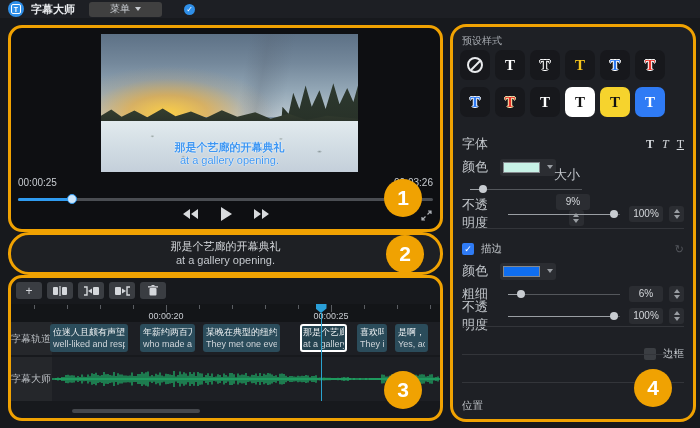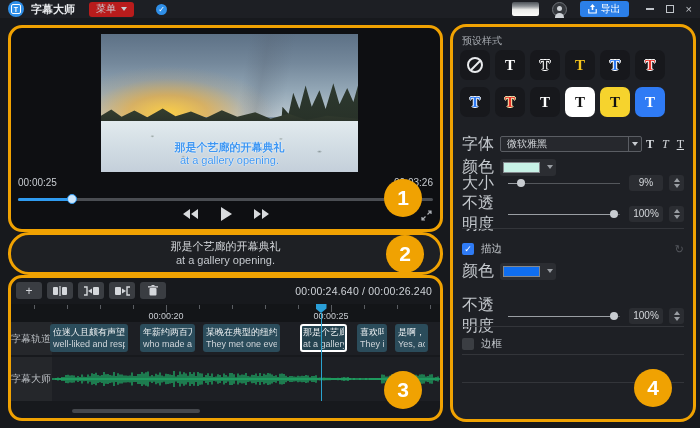--- a/index.html
+++ b/index.html
@@ -4,21 +4,21 @@
 <style>
   * { margin:0; padding:0; box-sizing:border-box; }
   body { background:#000; font-family:"Liberation Sans","DejaVu Sans",sans-serif; }
   .app { position:relative; width:700px; height:428px; background:#17191d; overflow:hidden; color:#d5d8dc; }
 
   
   .topbar { position:absolute; left:0; top:0; width:700px; height:18px; background:#1d1f24; display:flex; align-items:center; padding:0 8px; }
   .logo { width:16px; height:16px; border-radius:50%; background:#2f8fe8; display:flex; align-items:center; justify-content:center; margin-right:7px; }
   .logo i { width:10px; height:10px; border:1px solid #fff; border-radius:2px; font-style:normal; font-size:7px; font-weight:bold; color:#fff; display:flex; align-items:center; justify-content:center; line-height:1; }
   .app-title { font-size:11px; font-weight:bold; color:#e9ebee; margin-right:14px; }
-  .menu-btn { background:#b91c1c; border-radius:3px; height:15px; padding:0 7px; font-size:10px; color:#c9cdd2; display:flex; align-items:center; gap:5px; cursor:pointer; }
+  .menu-btn { background:#404040; border-radius:3px; height:15px; padding:0 21px; font-size:10px; color:#c9cdd2; display:flex; align-items:center; gap:5px; cursor:pointer; }
   .chev-down { width:0; height:0; border-left:3px solid transparent; border-right:3px solid transparent; border-top:4px solid #c9cdd2; }
   .autosave { display:flex; align-items:center; gap:6px; margin-left:22px; font-size:10px; color:#b7bbc0; }
   .check-circle { width:11px; height:11px; border-radius:50%; background:#2f8fe8; color:#fff; font-size:8px; line-height:11px; text-align:center; }
   .topbar-right { margin-left:auto; display:flex; align-items:center; gap:13px; }
   .mini-thumb { width:27px; height:14px; border-radius:2px; background:linear-gradient(180deg,#4d5258 0%,#8e9296 30%,#ececea 55%,#fbfbf9 100%); }
   .avatar { width:15px; height:15px; border-radius:50%; background:#34373c; display:flex; align-items:flex-end; justify-content:center; overflow:hidden; border:1px solid #6e7278; }
   .avatar b { width:5px; height:5px; border-radius:50%; background:#cfd3d8; position:relative; top:-5px; }
   .avatar u { width:9px; height:5px; border-radius:5px 5px 0 0; background:#cfd3d8; position:absolute; bottom:0; }
   .export-btn { background:#2b7fe8; border-radius:3px; height:16px; padding:0 8px; display:flex; align-items:center; gap:4px; color:#fff; font-size:10px; cursor:pointer; }
   .win-ctrl { display:flex; align-items:center; gap:12px; color:#c0c4c9; font-size:11px; margin-left:4px; }
@@ -88,21 +88,21 @@
 
   
   .style-panel { position:absolute; left:452px; top:26px; width:242px; height:394px; background:#1e2025; border-radius:14px; }
   .sp-title { position:absolute; left:10px; top:8px; font-size:10px; color:#a6aab0; }
   .preset-grid { position:absolute; left:8px; top:24px; display:grid; grid-template-columns:repeat(6,30px); gap:7px 5px; }
   .tile { width:30px; height:30px; border-radius:7px; background:#17181c; display:flex; align-items:center; justify-content:center; cursor:pointer; }
   .tile .letter { font-size:15px; font-weight:bold; font-family:"Liberation Serif","DejaVu Serif",serif; line-height:1; }
   .slash-circle { position:relative; width:16px; height:16px; border:2px solid #e8eaec; border-radius:50%; }
   .slash-circle::after { content:""; position:absolute; left:6px; top:-1px; width:2px; height:14px; background:#e8eaec; transform:rotate(45deg); }
   .row { position:absolute; left:10px; right:10px; height:18px; display:flex; align-items:center; }
-  .row .lbl { width:38px; font-size:16px; color:#c3c7cc; flex:none; }
+  .row .lbl { width:38px; font-size:13px; color:#c3c7cc; flex:none; }
   .dropdown { flex:none; width:142px; height:16px; background:#26282d; border:1px solid #5a5d63; border-radius:2px; display:flex; align-items:center; font-size:10px; color:#d5d8dc; padding-left:6px; cursor:pointer; }
   .dropdown .dd-arrow { margin-left:auto; width:13px; height:100%; border-left:1px solid #5a5d63; display:flex; align-items:center; justify-content:center; }
   .fsi { display:flex; gap:8px; margin-left:auto; font-family:"Liberation Serif","DejaVu Serif",serif; font-size:12px; color:#d5d8dc; }
   .fsi span { cursor:pointer; line-height:1; }
   .swatch-box { flex:none; width:56px; height:17px; background:#2b2d32; border-radius:3px; display:flex; align-items:center; padding:0 3px; cursor:pointer; }
   .swatch { width:37px; height:11px; border:1px solid #84888d; }
   .swatch-box .chev-down { margin-left:auto; border-top-color:#9a9ea3; }
   .slider { position:relative; flex:none; width:112px; height:10px; margin-left:8px; margin-right:auto; cursor:pointer; }
   .slider .s-track { position:absolute; left:0; right:0; top:4.5px; height:1.5px; background:#54575c; }
   .slider .s-fill { position:absolute; left:0; top:4.5px; height:1.5px; background:#9a9ea3; }
@@ -132,39 +132,20 @@
         <i>T</i>
       </div>
     <span class="app-title">字幕大师</span>
     <div class="menu-btn">
       <span>菜单</span>
       <span class="chev-down"></span>
     </div>
     <div class="autosave">
       <span class="check-circle">✓</span>
     </div>
-    <div class="topbar-right">
-      <div class="mini-thumb"></div>
-      <div class="avatar">
-          <b></b>
-          <u></u>
-        </div>
-      <div class="export-btn">
-        <svg width="9" height="10" viewBox="0 0 9 10">
-            <path d="M4.5 0 L7 3 H5.3 V6 H3.7 V3 H2 Z" fill="#fff"></path>
-            <path d="M0.8 5 V9 H8.2 V5" stroke="#fff" stroke-width="1.1" fill="none"></path>
-          </svg>
-        <span>导出</span>
-      </div>
-      <div class="win-ctrl">
-        <span class="wc-min"></span>
-        <span class="wc-max"></span>
-        <span>×</span>
-      </div>
-    </div>
   </div>
 
   <div class="video-panel">
     <div class="video-frame">
       <div class="sky"></div>
       <div class="trees-right"></div>
       <div class="treeline"></div>
       <div class="snow"></div>
       <div class="video-sub">
         <div class="zh">那是个艺廊的开幕典礼</div>
@@ -226,21 +207,20 @@
           </svg>
       </div>
       <div class="tl-btn">
         <svg width="10" height="11" viewBox="0 0 10 11">
             <rect x="1.5" y="3" width="7" height="7.5" rx="1" fill="#d5d8dc"></rect>
             <rect x="0" y="1.2" width="10" height="1.3" fill="#d5d8dc"></rect>
             <rect x="3.5" y="0" width="3" height="1.2" fill="#d5d8dc"></rect>
           </svg>
       </div>
     </div>
-    <div class="tl-time">00:00:24.640 / 00:00:26.240</div>
 
     <div class="ruler" id="ruler">
         <span class="tick" style="left: 24px; height: 4px;"></span>
         <span class="tick" style="left: 57px; height: 4px;"></span>
         <span class="tick" style="left: 90px; height: 4px;"></span>
         <span class="tick" style="left: 123px; height: 4px;"></span>
         <span class="tick" style="left: 156px; height: 7px;"></span>
         <span class="tick-label" style="left: 156px;">00:00:20</span>
         <span class="tick" style="left: 189px; height: 4px;"></span>
         <span class="tick" style="left: 222px; height: 4px;"></span>
@@ -329,42 +309,36 @@
         <div class="tile" style="background: rgb(246, 211, 45);">
           <span class="letter" style="color: rgb(17, 17, 17);">T</span>
         </div>
         <div class="tile" style="background: rgb(47, 123, 245);">
           <span class="letter" style="color: rgb(255, 255, 255);">T</span>
         </div>
       </div>
 
     <div class="row" style="top:109px;">
       <span class="lbl">字体</span>
-      <div class="dropdown">
-        <span>微软雅黑</span>
-        <span class="dd-arrow">
-            <span class="chev-down"></span>
-          </span>
-      </div>
       <div class="fsi">
         <span style="font-weight:bold;">T</span>
         <span style="font-style:italic;">T</span>
         <span style="text-decoration:underline;">T</span>
       </div>
     </div>
 
     <div class="row" style="top:132px;">
       <span class="lbl">颜色</span>
       <div class="swatch-box">
         <span class="swatch" id="font-color-swatch" style="background: rgb(199, 241, 230);"></span>
         <span class="chev-down"></span>
       </div>
     </div>
 
-    <div class="row" style="top:148px;">
+    <div class="row" style="top:140px;flex-direction:column;">
       <span class="lbl">大小</span>
       <div class="slider">
         <span class="s-track"></span>
           <span class="s-fill" style="width:12%;"></span>
           <span class="s-handle" style="left:calc(12% - 4px);"></span>
       </div>
       <div class="val-box">9%</div>
       <div class="stepper">
           <span class="st-up"></span>
           <span class="st-dn"></span>
@@ -394,42 +368,58 @@
     </div>
 
     <div class="row" style="top:236px;">
       <span class="lbl">颜色</span>
       <div class="swatch-box">
         <span class="swatch" id="stroke-color-swatch" style="background: rgb(15, 110, 240);"></span>
         <span class="chev-down"></span>
       </div>
     </div>
 
+    <div class="row" style="top:259px;">
+      <span class="lbl">粗细</span>
+      <div class="slider">
+        <span class="s-track"></span>
+          <span class="s-fill" style="width:12%;"></span>
+          <span class="s-handle" style="left:calc(12% - 4px);"></span>
+      </div>
+      <div class="val-box">6%</div>
+      <div class="stepper">
+          <span class="st-up"></span>
+          <span class="st-dn"></span>
+        </div>
+    </div>
 
     <div class="row" style="top:281px;">
       <span class="lbl">不透明度</span>
       <div class="slider">
         <span class="s-track"></span>
           <span class="s-fill" style="width:95%;"></span>
           <span class="s-handle" style="left:calc(95% - 4px);"></span>
       </div>
       <div class="val-box">100%</div>
       <div class="stepper">
           <span class="st-up"></span>
           <span class="st-dn"></span>
         </div>
     </div>
 
     <div class="hr" style="top:300px;"></div>
-    <div class="row" style="top:309px;">
+    <div class="row" style="top:319px;justify-content:flex-end;">
       <span class="checkbox off"></span>
       <span class="cb-label">边框</span>
     </div>
     <div class="hr" style="top:328px;"></div>
     <div class="hr" style="top:356px;"></div>
+    <div class="row" style="top:371px;">
+      <span class="cb-label">位置</span>
+    </div>
   </div>
 
   <div class="anno-rect" style="left:8px; top:25px; width:435px; height:207px; border-radius:14px;"></div>
   <div class="anno-rect" style="left:8px; top:232px; width:435px; height:43px; border-radius:21px;"></div>
   <div class="anno-rect" style="left:8px; top:275px; width:435px; height:146px; border-radius:14px;"></div>
   <div class="anno-rect" style="left:450px; top:24px; width:246px; height:398px; border-radius:16px;"></div>
   <div class="anno-badge" style="left:384px; top:179px;">1</div>
   <div class="anno-badge" style="left:386px; top:235px;">2</div>
   <div class="anno-badge" style="left:384px; top:371px;">3</div>
   <div class="anno-badge" style="left:634px; top:369px;">4</div>

